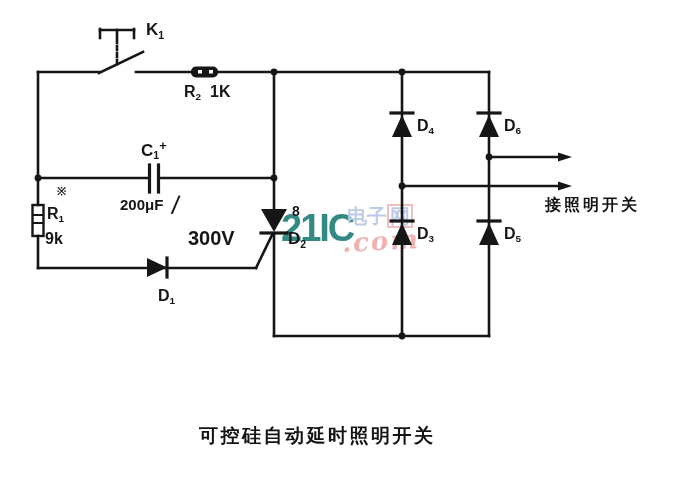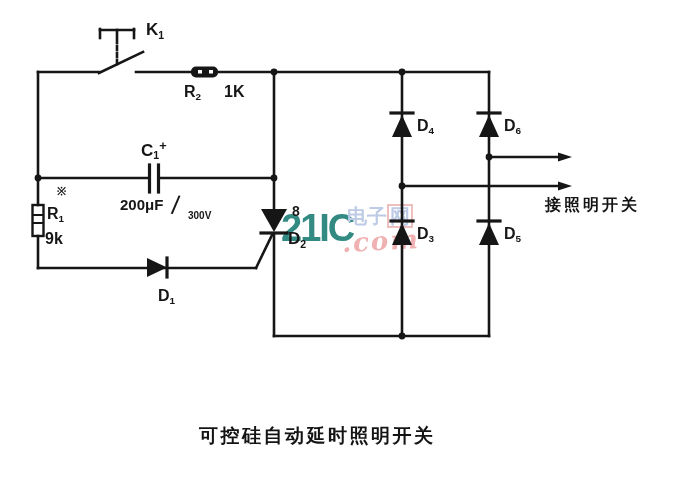--- a/index.html
+++ b/index.html
@@ -7,21 +7,21 @@
     position:relative;width:681px;height:480px;background:#ffffff;overflow:hidden;
     font-family:"Liberation Sans",sans-serif;color:#161616;
   }
   #circuit-svg{position:absolute;left:0;top:0;z-index:2;}
   .lbl{
     position:absolute;z-index:3;font-weight:bold;color:#161616;
     white-space:nowrap;line-height:1;
   }
   .lbl sub{font-size:0.62em;vertical-align:-0.35em;font-weight:bold;}
   .lbl sup{font-size:0.75em;vertical-align:0.45em;font-weight:bold;}
-  .val{margin-left:23px;}
+  .val{margin-left:9px;}
   #watermark{position:absolute;z-index:1;opacity:0.85;}
   .wm-brand{
     position:absolute;font-size:38px;font-weight:900;letter-spacing:-2px;
     color:#0f766e;font-family:"Liberation Sans",sans-serif;line-height:1;
   }
   .wm-site{
     position:absolute;font-size:20px;font-weight:bold;color:#b3c2e2;line-height:1;
     font-family:"Liberation Sans",sans-serif;white-space:nowrap;
   }
   .wm-site .boxed{border:2px solid #edb3b3;padding:0 1px;display:inline-block;line-height:1;}
@@ -123,21 +123,21 @@
   </svg>
 
   <span class="lbl" style="left:146px;top:21px;font-size:17px"><span>K</span><sub>1</sub></span>
 
   <span class="lbl" style="left:184px;top:84px;font-size:16px"><span>R</span><sub>2</sub><span class="val">1K</span></span>
 
   <span class="lbl" style="left:141px;top:140px;font-size:17px"><span>C</span><sub>1</sub><sup>+</sup></span>
 
   <span class="lbl" style="left:120px;top:197px;font-size:15px">200μF</span>
   <span class="lbl" style="left:172px;top:192px;font-size:26px;font-weight:normal;transform:rotate(8deg)">/</span>
-  <span class="lbl" style="left:188px;top:211px;font-size:10px">300V</span>
+  <span class="lbl" style="left:188px;top:228px;font-size:20px">300V</span>
 
   <span class="lbl" style="left:57px;top:186px;font-size:11px">※</span>
   <span class="lbl" style="left:47px;top:206px;font-size:16px"><span>R</span><sub>1</sub></span>
   <span class="lbl" style="left:45px;top:231px;font-size:16px">9k</span>
 
   <span class="lbl" style="left:158px;top:288px;font-size:16px"><span>D</span><sub>1</sub></span>
 
   <span class="lbl" style="left:292px;top:204px;font-size:14px">8</span>
   <span class="lbl" style="left:288px;top:230px;font-size:17px"><span>D</span><sub>2</sub></span>
 

